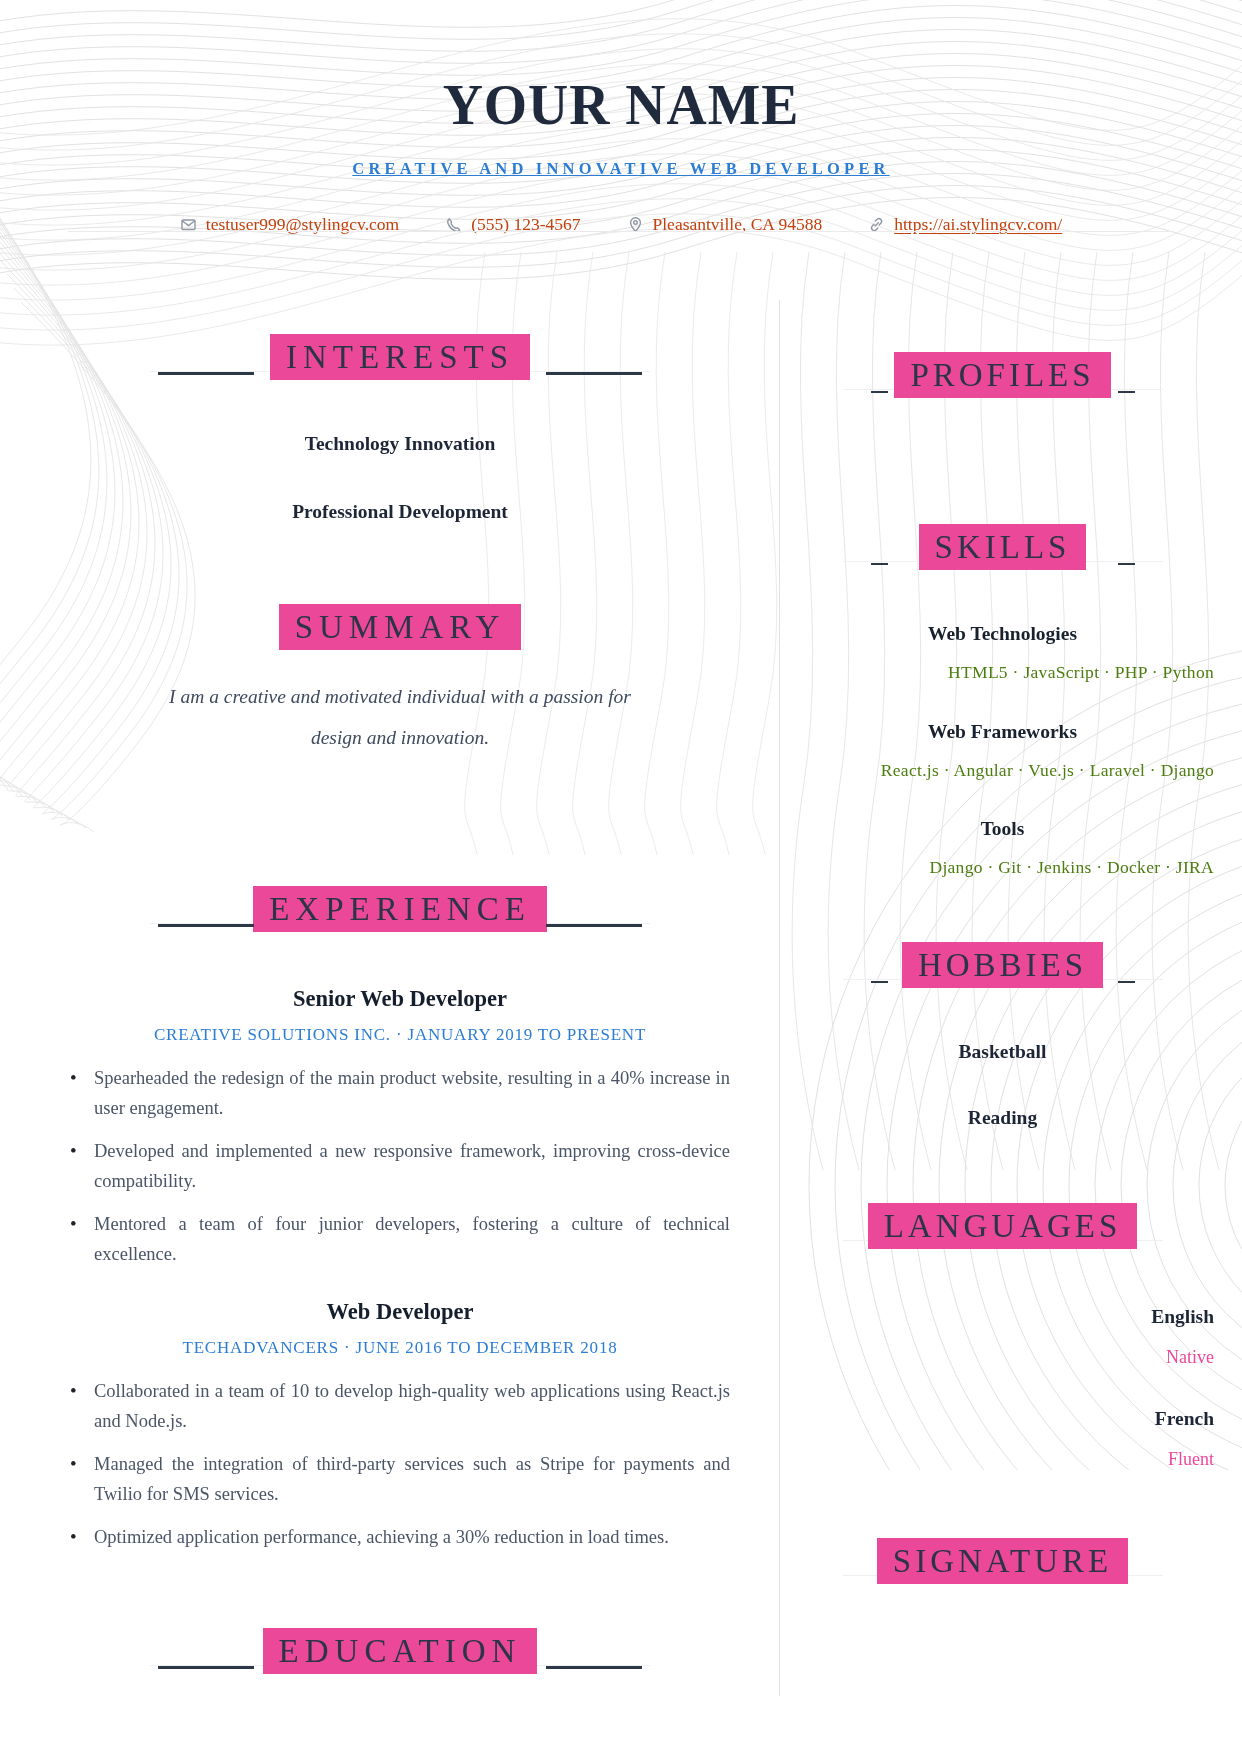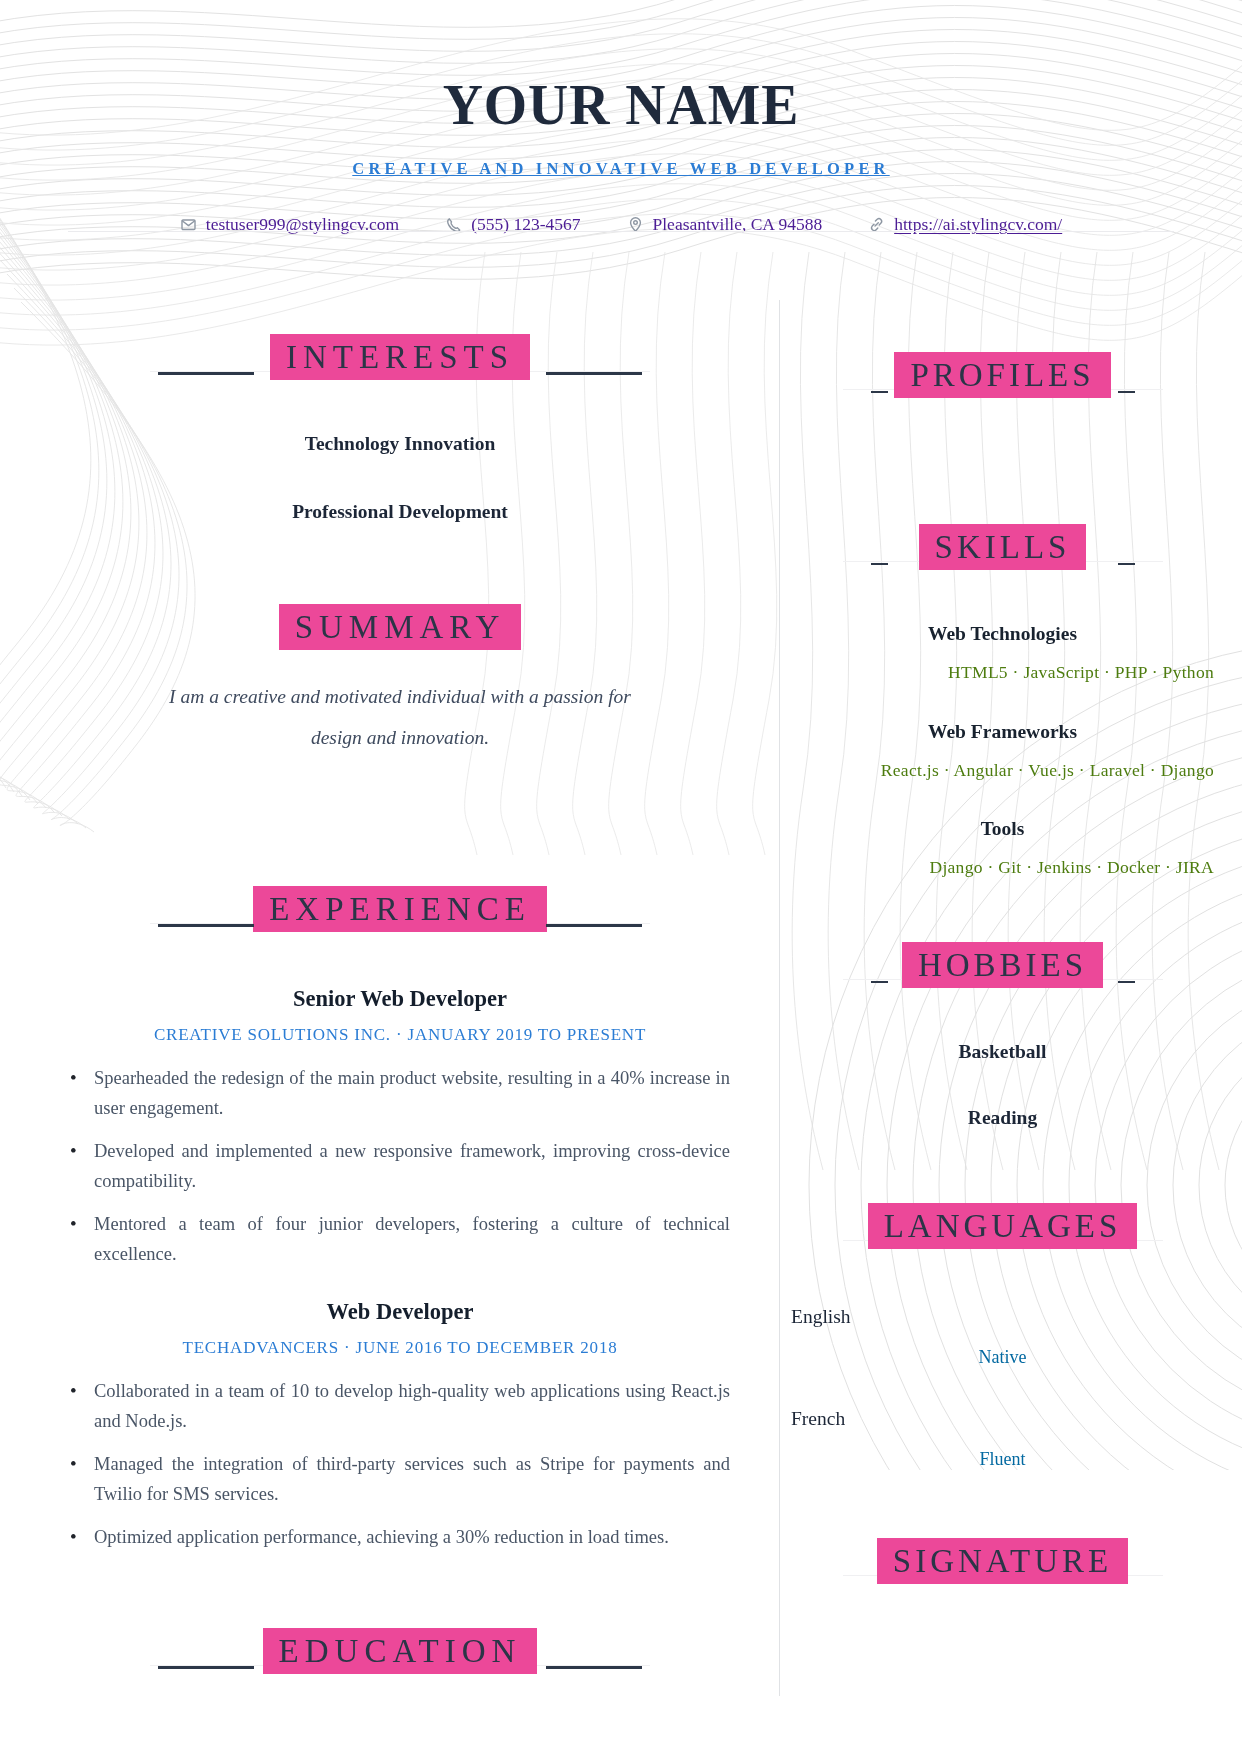--- a/index.html
+++ b/index.html
@@ -11,21 +11,21 @@
   .page{position:relative;z-index:1;}
 
   
   .header{height:232px;box-sizing:border-box;padding-top:76px;position:relative;}
   .header::after{content:"";position:absolute;left:68px;right:68px;bottom:0;border-bottom:1px solid #ebebee;}
   .name{text-align:center;font-size:58px;font-weight:700;letter-spacing:1px;color:#1f2a3c;
         line-height:1;transform:scaleX(.96);}
   .tagline{margin-top:25px;text-align:center;font-size:16.5px;font-weight:700;
            letter-spacing:4.2px;color:#2b7cd4;text-decoration:underline;}
   .contact{margin-top:35px;display:flex;justify-content:center;gap:46px;
-           font-size:17.5px;color:#4c1d95;align-items:center;}
+           font-size:17.5px;color:#c2410c;align-items:center;}
   .contact .item{display:flex;align-items:center;gap:9px;white-space:nowrap;}
   .contact svg{display:block;stroke:#8e97a3;fill:none;stroke-width:1.4;stroke-linecap:round;stroke-linejoin:round;}
   .contact .link-text{text-decoration:underline;text-underline-offset:3px;}
 
   
   .columns{display:flex;position:relative;height:1464px;box-sizing:border-box;}
   .divider{position:absolute;left:779px;top:68px;bottom:0;width:1px;background:#e0e2e5;}
   .col-left{width:779px;flex:none;box-sizing:border-box;padding:0 49px 0 70px;}
   .col-right{flex:1;box-sizing:border-box;padding:0 28px 0 12px;}
 
@@ -69,24 +69,24 @@
   .skill-name.g1{margin-top:50px;}
   .skill-name.g2{margin-top:34px;}
   .skill-name.g3{margin-top:33px;}
   .skill-values{margin-top:13px;text-align:right;font-size:17.5px;letter-spacing:.3px;
                 color:#4d7c0f;line-height:24px;}
   .hobbies-head{margin-top:63px;}
   .hobby-item{text-align:center;font-size:19.5px;font-weight:700;color:#1c2637;line-height:27px;}
   .hobby-item.first{margin-top:50px;}
   .hobby-item.second{margin-top:39px;}
   .languages-head{margin-top:72px;}
-  .lang-name{text-align:left;font-size:19.5px;font-weight:400;color:#1c2637;line-height:27px;}
+  .lang-name{text-align:right;font-size:19.5px;font-weight:700;color:#1c2637;line-height:27px;}
   .lang-name.l1{margin-top:54px;}
   .lang-name.l2{margin-top:36px;}
-  .lang-level{margin-top:15px;text-align:center;font-size:18px;color:#0369a1;line-height:24px;}
+  .lang-level{margin-top:15px;text-align:right;font-size:18px;color:#ec4899;line-height:24px;}
   .signature-head{margin-top:67px;}
 </style>
 </head>
 <body>
 
 <svg id="bg-waves" width="1242" height="1756" viewBox="0 0 1242 1756">
     <defs>
       <clipPath id="clip-arcs">
         <rect x="780" y="600" width="462" height="870"></rect>
       </clipPath>

